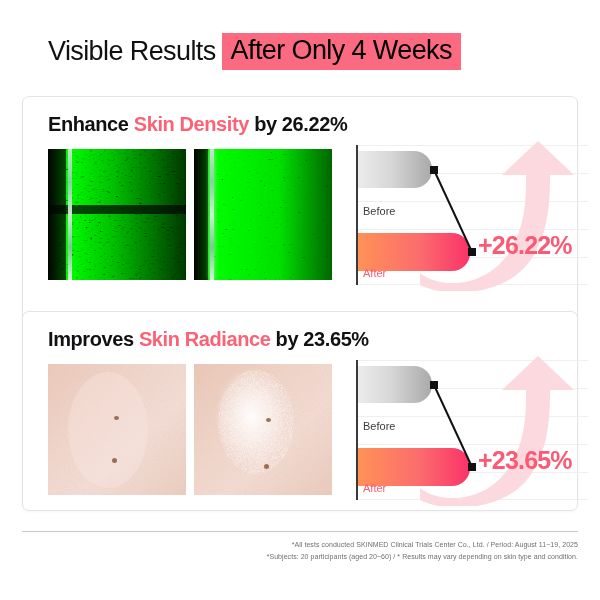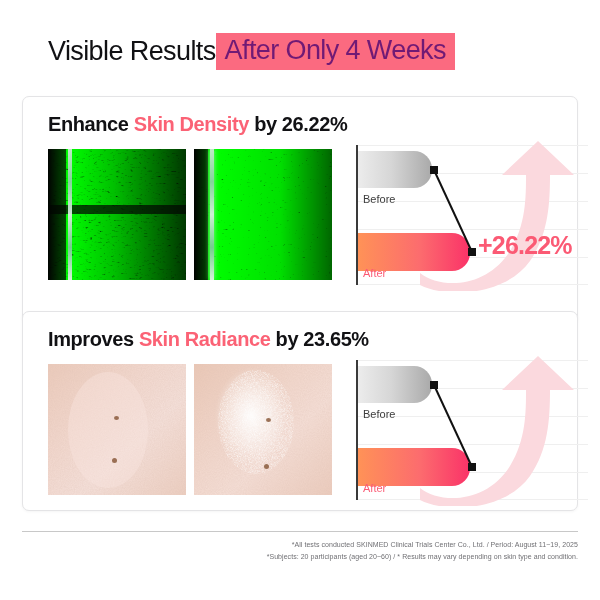--- a/index.html
+++ b/index.html
@@ -13,22 +13,22 @@
 
   
   .headline {
     position: absolute; left: 48px; top: 33px;
     display: flex; align-items: center;
     font-size: 27px; font-weight: 400; letter-spacing: -0.6px;
     white-space: nowrap;
   }
   .headline-plain { color: #111114; }
   .headline-hl {
-    color: #701a75; background: #FB6A80;
-    padding: 4px 9px 6px 9px; 
+    color: #000000; background: #FB6A80;
+    padding: 4px 9px 6px 9px; margin-left: 6px;
     line-height: 1.0;
   }
 
   
   .card {
     position: absolute; left: 22px; width: 556px;
     background: #ffffff;
     border: 1px solid #e4e4e6;
     border-radius: 7px;
     box-shadow: 0 1px 3px rgba(0,0,0,0.045);
@@ -72,21 +72,21 @@
   .bar { position: absolute; left: 2px; border-radius: 0 18px 18px 0; }
   .bar-before {
     top: 6px; width: 74px; height: 37px;
     background: linear-gradient(90deg,#ececec 0%,#d6d6d6 45%,#a9a9a9 100%);
   }
   .bar-after {
     top: 88px; width: 112px; height: 38px;
     background: linear-gradient(90deg,#FF9257 0%,#FC6C6E 55%,#FA3268 100%);
   }
   .bar-label { position: absolute; font-size: 11px; font-weight: 400; white-space: nowrap; }
-  .label-before { left: 7px; top: 48px; color: #3d3d3d; }
+  .label-before { left: 7px; top: 60px; color: #3d3d3d; }
   .label-after { left: 7px; top: 122px; color: #FB5A74; font-weight: 500; }
 
   .connector { position: absolute; left: 0; top: 0; width: 200px; height: 140px; overflow: visible; }
 
   .delta {
     position: absolute; left: 122px; top: 86px;
     font-size: 25px; font-weight: 700; letter-spacing: -0.8px;
     color: #FB5A74; white-space: nowrap;
   }
 
@@ -281,20 +281,21 @@
 
         <svg class="connector" viewBox="0 0 200 140">
           <line x1="78" y1="25" x2="116" y2="107" stroke="#111" stroke-width="2"></line>
           <rect x="74" y="21" width="8" height="8" fill="#111"></rect>
           <rect x="112" y="103" width="8" height="8" fill="#111"></rect>
         </svg>
 
         <div class="bar-label label-before">Before</div>
         <div class="bar-label label-after">After</div>
 
+        <div class="delta">+23.65%</div>
       </div>
     </div>
   </div>
 
   <div class="divider"></div>
   <div class="footnotes">
     <div class="footnote">*All tests conducted SKINMED Clinical Trials Center Co., Ltd. / Period: August 11~19, 2025</div>
     <div class="footnote">*Subjects: 20 participants (aged 20~60) / * Results may vary depending on skin type and condition.</div>
   </div>
 

